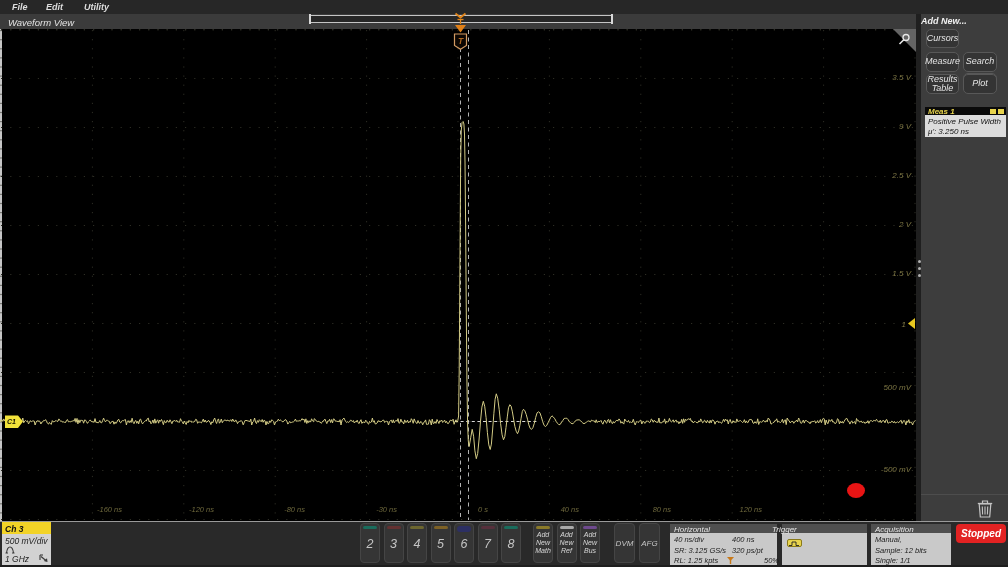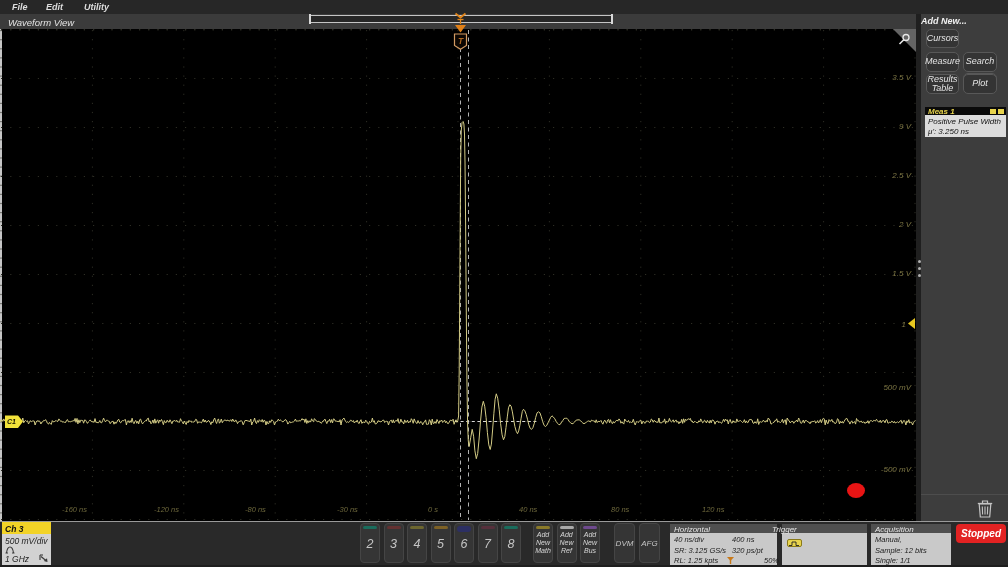--- a/index.html
+++ b/index.html
@@ -1,18 +1,18 @@
 <!DOCTYPE html>
 <html><head><meta charset="utf-8">
 <style>
 html,body{margin:0;padding:0;background:#000;}
 #scr{position:relative;width:1008px;height:567px;overflow:hidden;
   font-family:"Liberation Sans",sans-serif;background:#000;font-style:italic;}
 .abs{position:absolute;}
-.tl{position:absolute;width:60px;text-align:left;font-size:7.5px;color:#6e683c;}
+.tl{position:absolute;width:60px;text-align:right;font-size:7.5px;color:#6e683c;}
 .vl{position:absolute;right:97px;width:60px;text-align:right;font-size:8px;color:#7d7644;}
 .rbtn{position:absolute;background:#343434;border:1px solid #585858;border-radius:5px;
   color:#e4e4e4;font-size:9px;display:flex;align-items:center;justify-content:center;
   text-align:center;line-height:1.05;box-sizing:border-box;}
 .chbtn{position:absolute;top:523px;width:20px;height:40px;background:#353535;
   border:1px solid #454545;border-radius:4px;box-sizing:border-box;color:#c4c4c4;
   font-size:12.5px;text-align:center;line-height:40px;}
 .strip{position:absolute;top:2px;left:2px;right:2px;height:3px;border-radius:2px;}
 .addbtn{position:absolute;top:523px;width:20px;height:40px;background:#353535;
   border:1px solid #454545;border-radius:4px;box-sizing:border-box;color:#d8d8d8;

